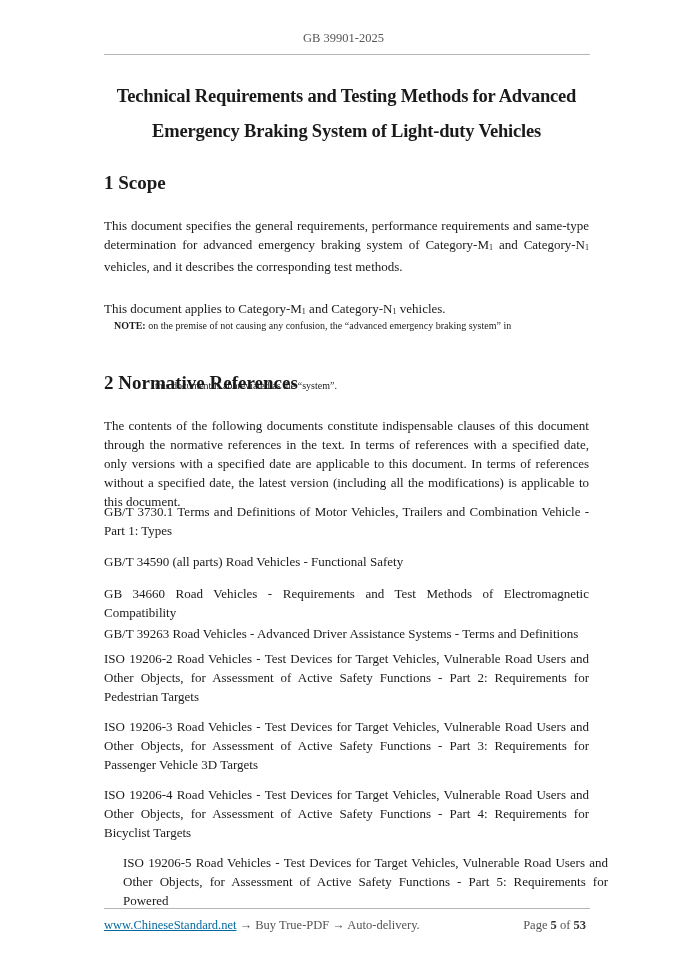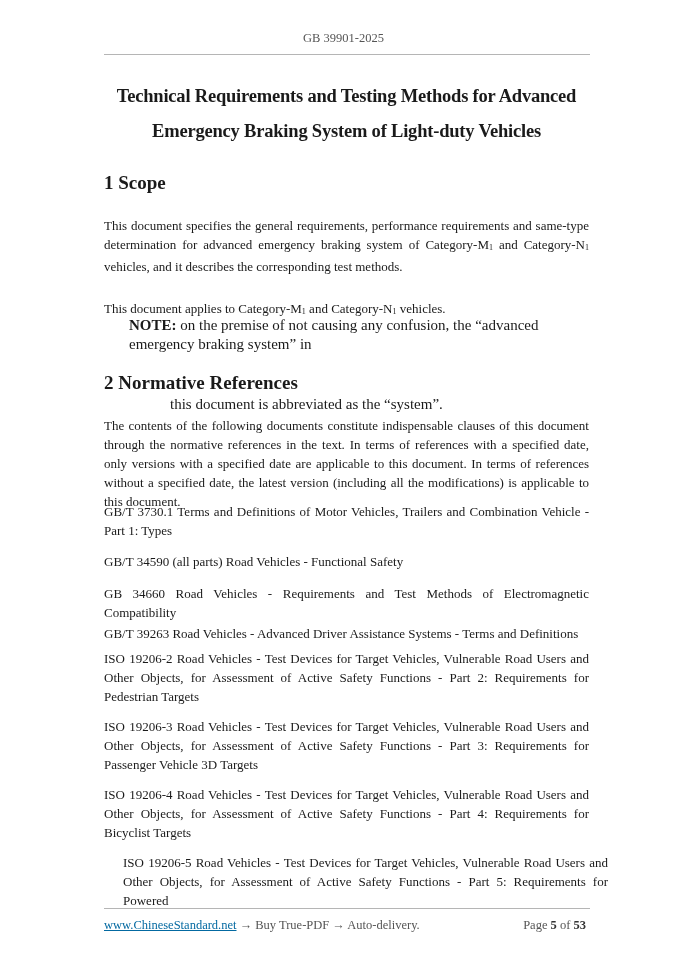--- a/index.html
+++ b/index.html
@@ -7,21 +7,21 @@
          font-family:"Liberation Serif", serif; color:#1a1a1a; }
   .hdr { position:absolute; top:31px; left:0; width:687px; text-align:center;
          font-size:12.5px; color:#555; }
   .hdr-rule { position:absolute; top:54px; left:104px; width:486px; height:1px; background:#b5b5b5; }
   .title { position:absolute; left:90px; width:513px; text-align:center; font-weight:bold;
            font-size:18.5px; letter-spacing:-0.2px; }
   .h1 { position:absolute; left:104px; font-weight:bold; font-size:19px;text-align:center; }
   .p { position:absolute; left:104px; width:485px; font-size:13px; line-height:19px;
        text-align:justify; text-align-last:left; }
   .just-last { text-align-last:justify; }
-  .note { position:absolute; left:129px; width:460px; font-size:15px; line-height:19px; }
+  .note { position:absolute; left:114px; width:460px; font-size:10px; line-height:19px; }
   .note .lbl { font-weight:bold; }
   .note .l2 { padding-left:41px; display:block;margin-top:41px; }
   sub { font-size:8px; vertical-align:-1px; }
   .ftr-rule { position:absolute; top:908px; left:104px; width:486px; height:1px; background:#b5b5b5; }
   .ftr { position:absolute; top:918px; left:104px; width:482px; font-size:12.5px; color:#555;
          display:flex; justify-content:space-between; }
   .ftr a { color:#0369a1; text-decoration:underline; }
   .ftr b { color:#333; }
 </style>
 </head>

